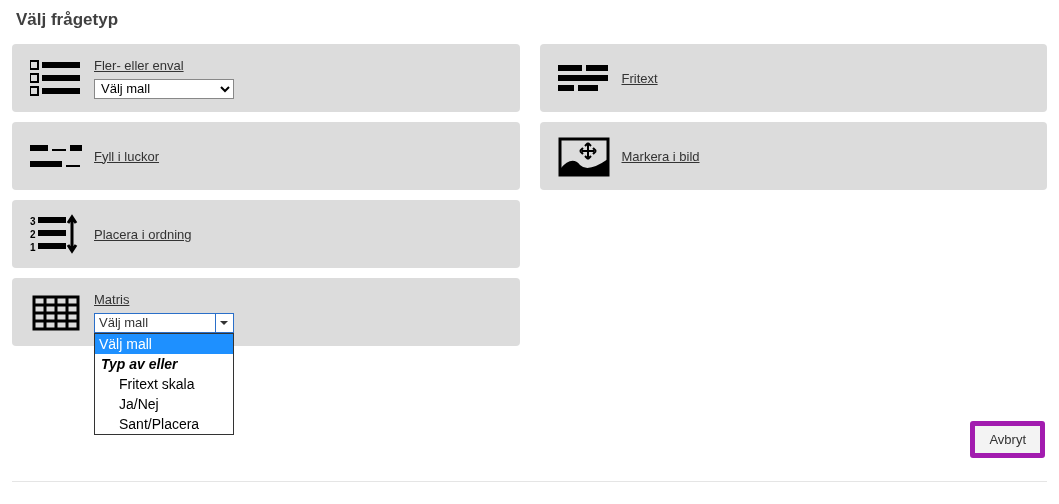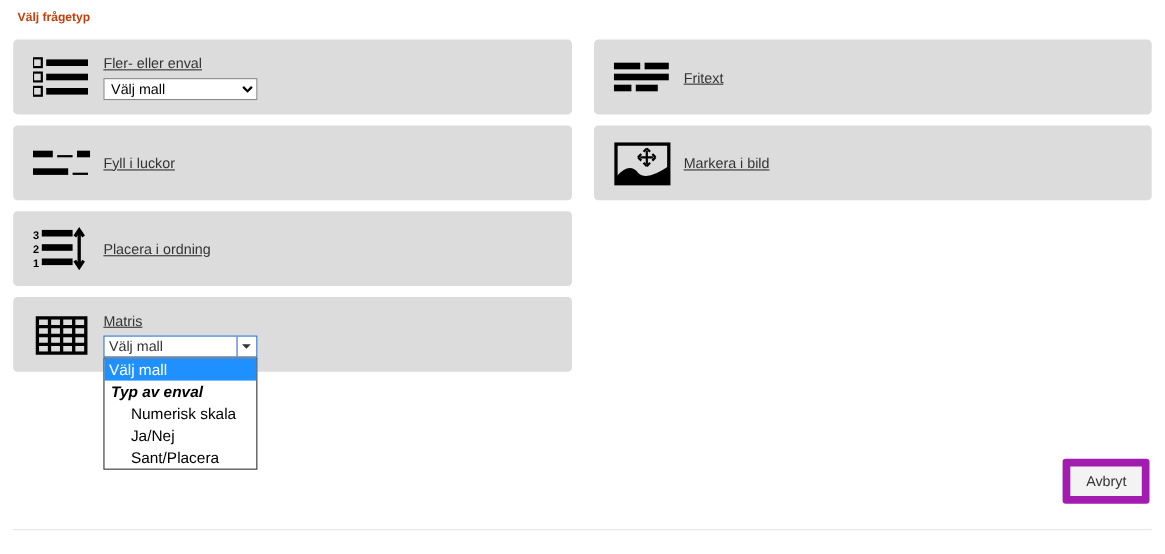--- a/index.html
+++ b/index.html
@@ -1,37 +1,37 @@
 <!DOCTYPE html>
 <html><head>
 <meta charset="utf-8">
 <style>
   html,body{margin:0;padding:0;font-family:Arial,Helvetica,sans-serif;font-size:13px;color:#333;background:#fff}
   .wrap{width:1059px;height:504px;position:relative;box-sizing:border-box;padding:10px 12px}
-  .heading{font-weight:bold;font-size:11px;color:#c2410c;margin:0 0 14px 4px}
+  .heading{font-weight:bold;font-size:17px;color:#404040;margin:0 0 14px 4px}
   .grid{display:flex;gap:20px}
   .col{flex:1;display:flex;flex-direction:column;gap:10px}
   .card{background:#dcdcdc;border-radius:4px;display:flex;align-items:center;padding:10px 14px;min-height:60px;box-sizing:border-box}
   .icon{width:60px;height:48px;display:flex;align-items:center;justify-content:center;flex-shrink:0;margin-right:8px}
   .icon svg{width:52px;height:42px}
   .body{display:flex;flex-direction:column;gap:6px}
   .title{color:#333;text-decoration:underline;font-size:13px;cursor:pointer}
   select.tmpl{font-family:Arial;font-size:13px;height:20px;border:1px solid #888;background:#fff;padding:0 2px;width:140px}
   
   .dd-wrap{position:relative;width:140px}
   .dd-btn{width:140px;height:20px;border:1px solid #2a6fc9;background:#fff;box-sizing:border-box;display:flex;align-items:center;justify-content:space-between;padding:0 2px 0 4px;font-size:13px;color:#333;cursor:pointer}
   .dd-caret{width:15px;height:100%;display:flex;align-items:center;justify-content:center;border-left:1px solid #2a6fc9}
   .dd-list{position:absolute;left:0;top:20px;width:140px;background:#fff;border:1px solid #333;box-sizing:border-box;z-index:50}
   .dd-item{padding:2px 4px;font-size:14px;color:#000;cursor:pointer;white-space:nowrap}
   .dd-item.selected{background:#1e90ff;color:#fff}
   .dd-item.group{font-style:italic;font-weight:bold;padding-left:6px}
   .dd-item.child{padding-left:24px}
   
   .footer{position:absolute;right:14px;bottom:46px}
-  .btn{background:#f3f3f3;border:7px solid #a21caf;border-radius:3px;padding:6px 14px;font-size:13px;color:#333;cursor:pointer}
+  .btn{background:#f3f3f3;border:5px solid #a21caf;border-radius:3px;padding:6px 14px;font-size:13px;color:#333;cursor:pointer}
   .hr{position:absolute;left:12px;right:12px;bottom:22px;height:1px;background:#e5e5e5}
 </style>
 </head>
 <body>
 
 <div class="wrap">
   <div class="heading">Välj frågetyp</div>
 
   <div class="grid">
 
@@ -114,22 +114,22 @@
             <div class="dd-btn">
               <span>Välj mall</span>
               <span class="dd-caret">
                 <svg width="8" height="8" viewBox="0 0 8 8">
                     <path d="M0 2 L4 6 L8 2 Z" fill="#333"></path>
                   </svg>
               </span>
             </div>
             <div class="dd-list">
                 <div class="dd-item selected">Välj mall</div>
-                <div class="dd-item group">Typ av enval</div>
-                <div class="dd-item child">Numerisk skala</div>
+                <div class="dd-item group">Typ av eller</div>
+                <div class="dd-item child">Fritext skala</div>
                 <div class="dd-item child">Ja/Nej</div>
                 <div class="dd-item child">Sant/Placera</div>
               </div>
           </div>
         </div>
       </div>
 
     </div>
 
     <div class="col">

